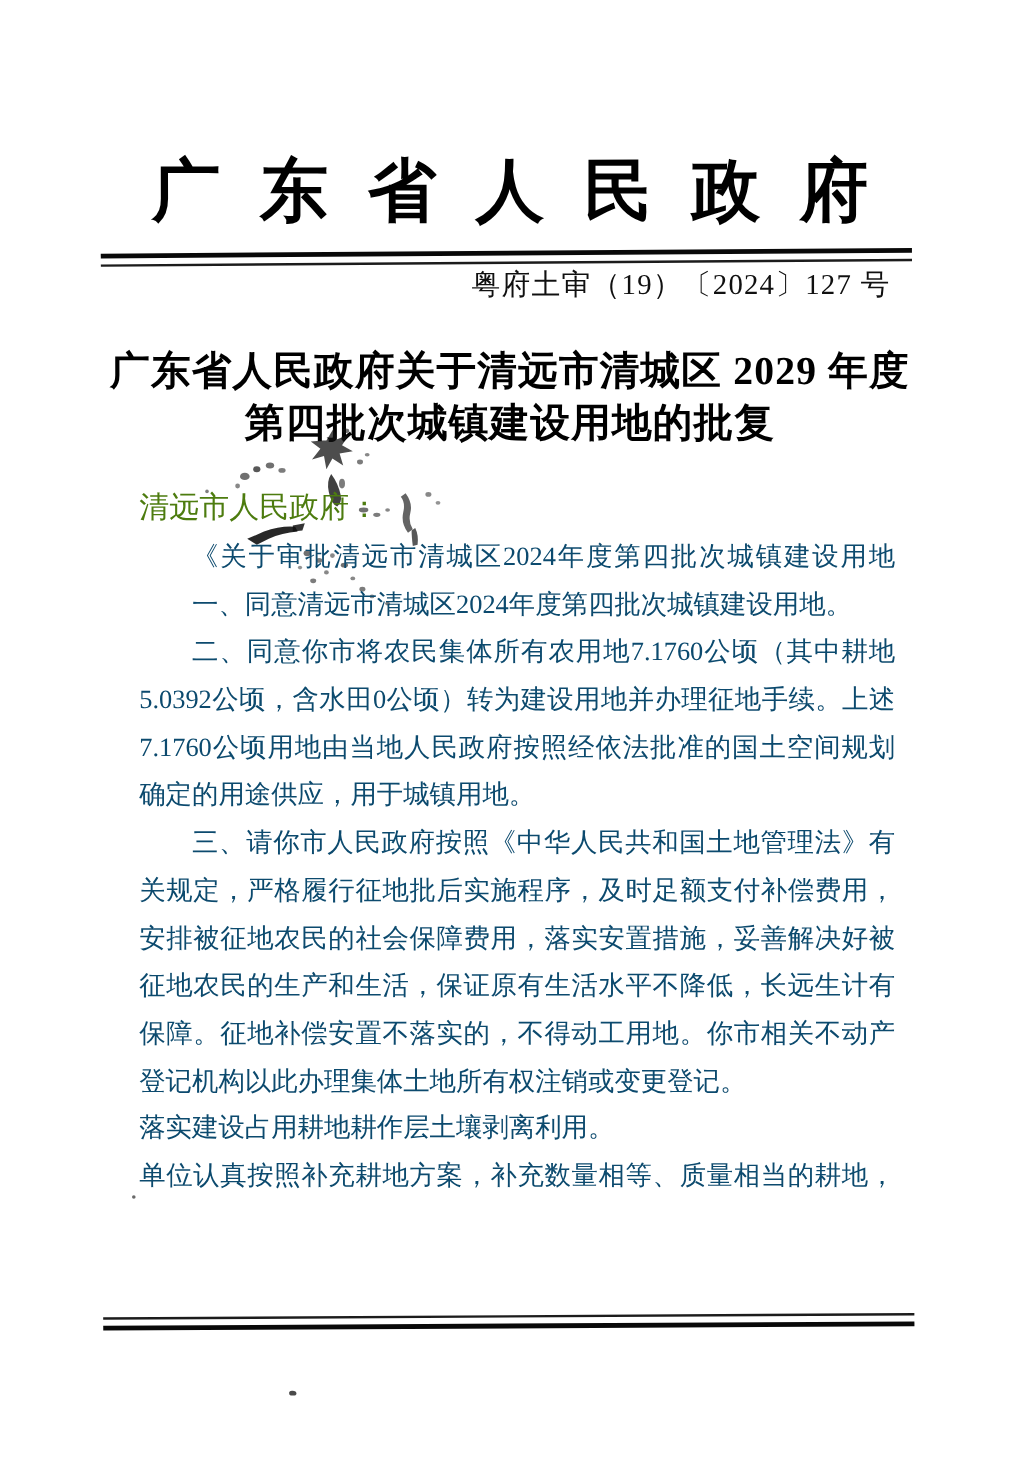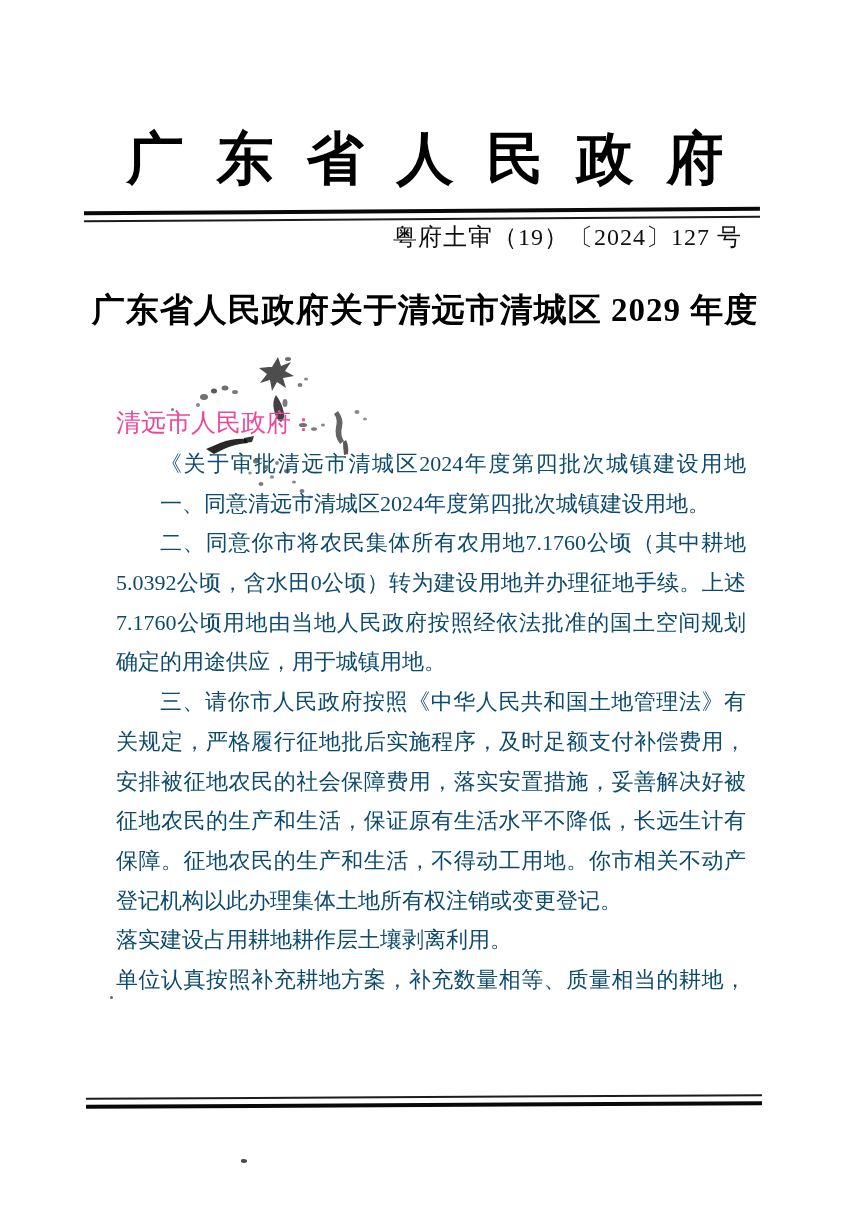--- a/index.html
+++ b/index.html
@@ -73,21 +73,21 @@
     font-size: 33px;
     line-height: 43px;
     letter-spacing: 1px;
   }
 
   .salutation {
     position: absolute;
     top: 406px;
     left: 116px;
     font-size: 25px;
-    color: #ec4899;
+    color: #4d7c0f;
     white-space: nowrap;
   }
 
   .body-block {
     position: absolute;
     top: 444px;
     left: 116px;
     width: 630px;
     font-size: 22px;
     line-height: 39.7px;
@@ -116,20 +116,21 @@
 <div class="page">
 
   <div class="issuer">广东省人民政府</div>
 
   <div class="rule-top"></div>
 
   <div class="doc-number">粤府土审（19）〔2024〕127 号</div>
 
   <div class="title">
     <div>广东省人民政府关于清远市清城区 2029 年度</div>
+    <div>第四批次城镇建设用地的批复</div>
   </div>
 
   <svg class="smudge" viewBox="0 0 240 165" xmlns="http://www.w3.org/2000/svg">
     <g fill="#111">
 
       <path d="M112 22 l6 -10 l3 9 l10 -4 l-6 9 l9 5 l-11 2 l3 10 l-9 -6 l-5 9 l-2 -11 l-10 3 l7 -9 l-8 -6 l10 -1 z" fill-opacity="0.75"></path>
       <ellipse cx="128" cy="14" rx="3" ry="2" fill-opacity="0.6"></ellipse>
       <ellipse cx="140" cy="40" rx="2.5" ry="2" fill-opacity="0.55"></ellipse>
       <ellipse cx="146" cy="34" rx="2" ry="1.5" fill-opacity="0.5"></ellipse>
 
@@ -175,21 +176,21 @@
     <div class="bline indent">《关于审批清远市清城区2024年度第四批次城镇建设用地</div>
     <div class="bline indent end">一、同意清远市清城区2024年度第四批次城镇建设用地。</div>
     <div class="bline indent">二、同意你市将农民集体所有农用地7.1760公顷（其中耕地</div>
     <div class="bline">5.0392公顷，含水田0公顷）转为建设用地并办理征地手续。上述</div>
     <div class="bline">7.1760公顷用地由当地人民政府按照经依法批准的国土空间规划</div>
     <div class="bline end">确定的用途供应，用于城镇用地。</div>
     <div class="bline indent">三、请你市人民政府按照《中华人民共和国土地管理法》有</div>
     <div class="bline">关规定，严格履行征地批后实施程序，及时足额支付补偿费用，</div>
     <div class="bline">安排被征地农民的社会保障费用，落实安置措施，妥善解决好被</div>
     <div class="bline">征地农民的生产和生活，保证原有生活水平不降低，长远生计有</div>
-    <div class="bline">保障。征地农民的生产和生活，不得动工用地。你市相关不动产</div>
+    <div class="bline">保障。征地补偿安置不落实的，不得动工用地。你市相关不动产</div>
     <div class="bline end">登记机构以此办理集体土地所有权注销或变更登记。</div>
     <div class="bline end">落实建设占用耕地耕作层土壤剥离利用。</div>
     <div class="bline">单位认真按照补充耕地方案，补充数量相等、质量相当的耕地，</div>
   </div>
 
   <div class="rule-bottom"></div>
 
   <div class="speck s1"></div>
   <div class="speck s2"></div>
   <div class="speck s3"></div>

